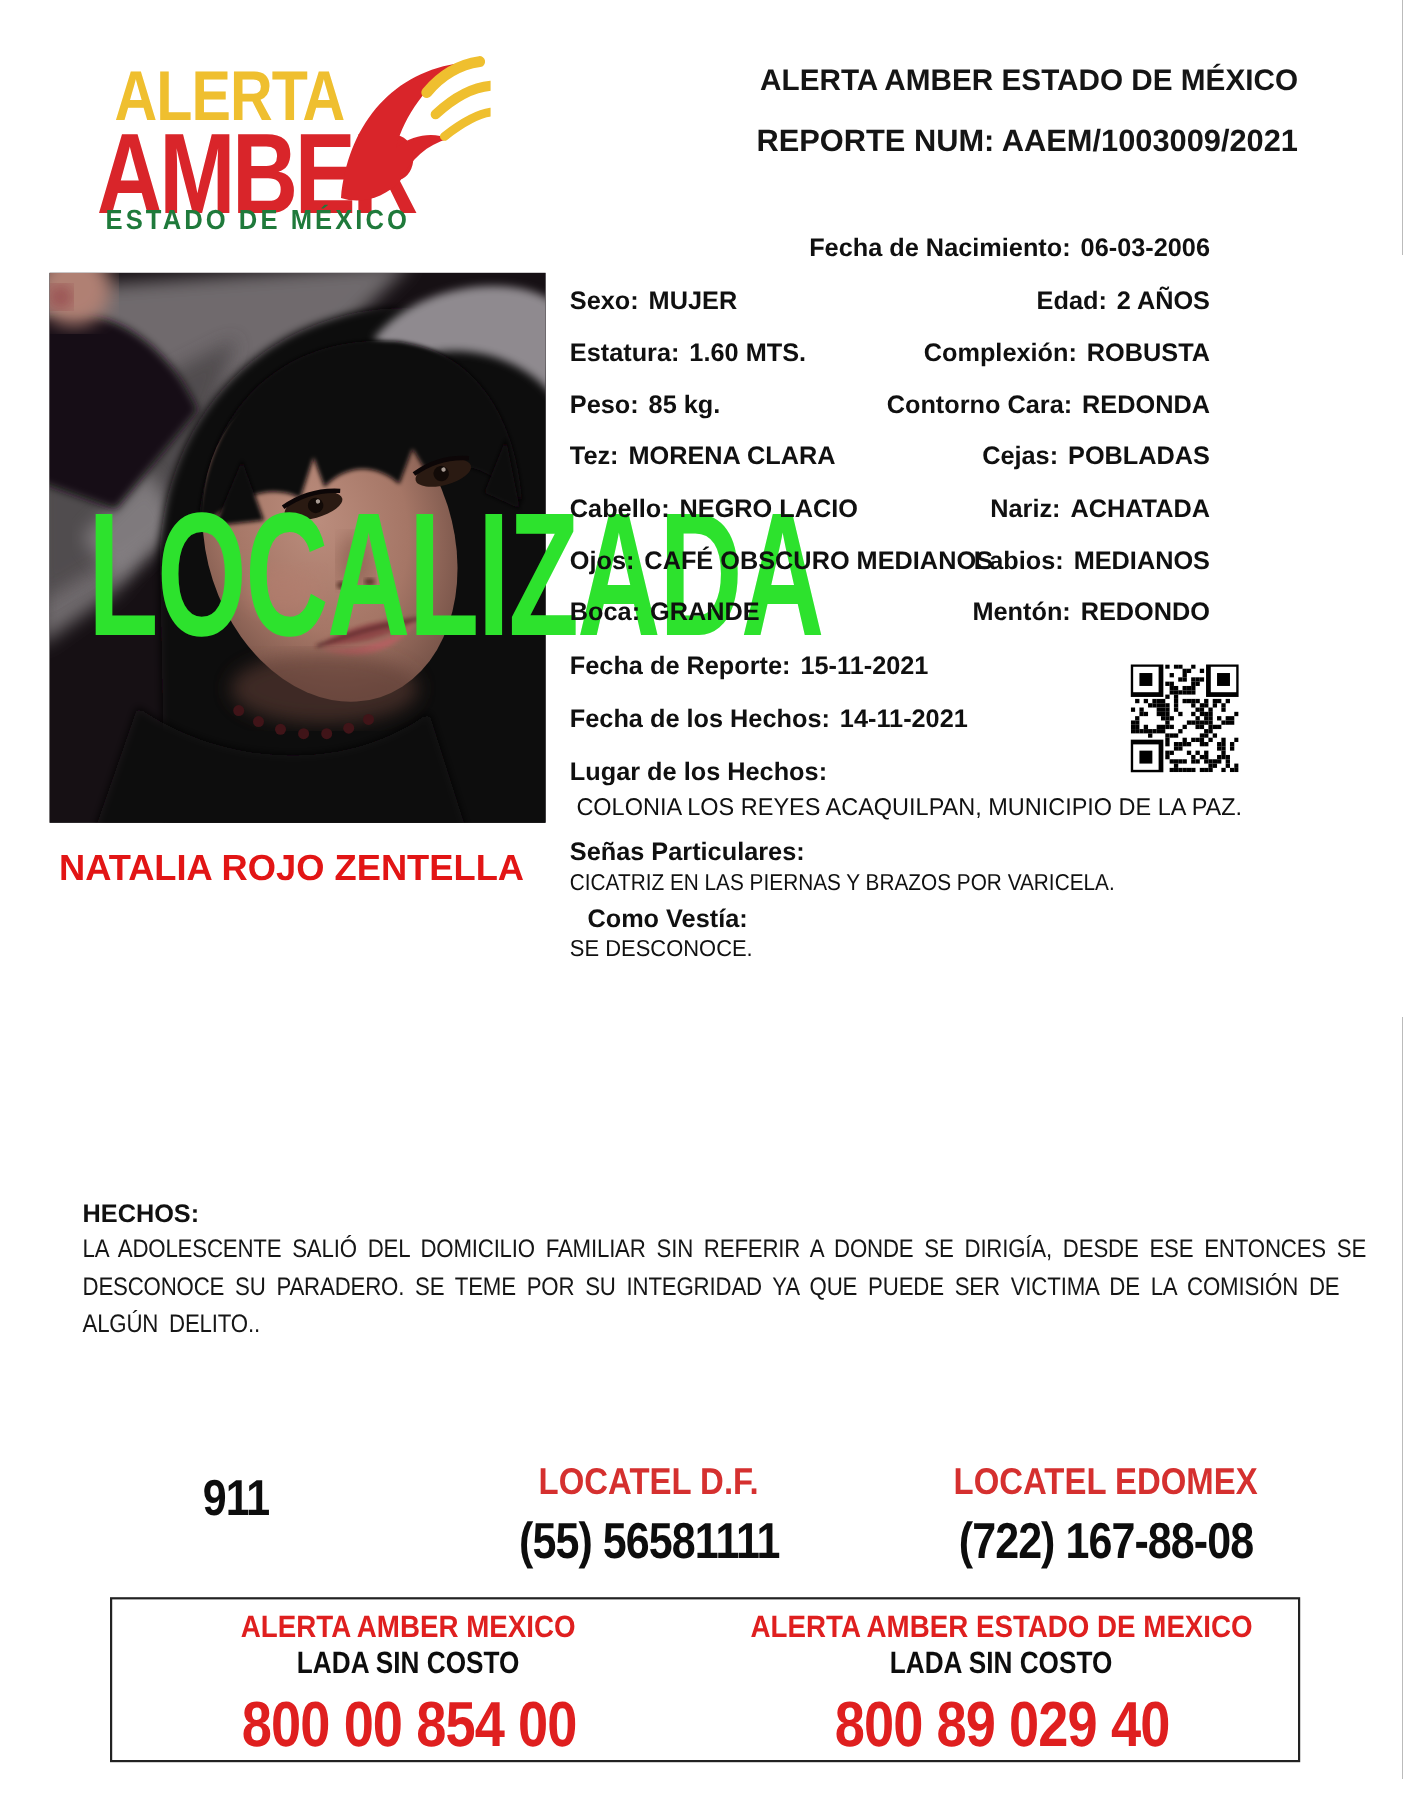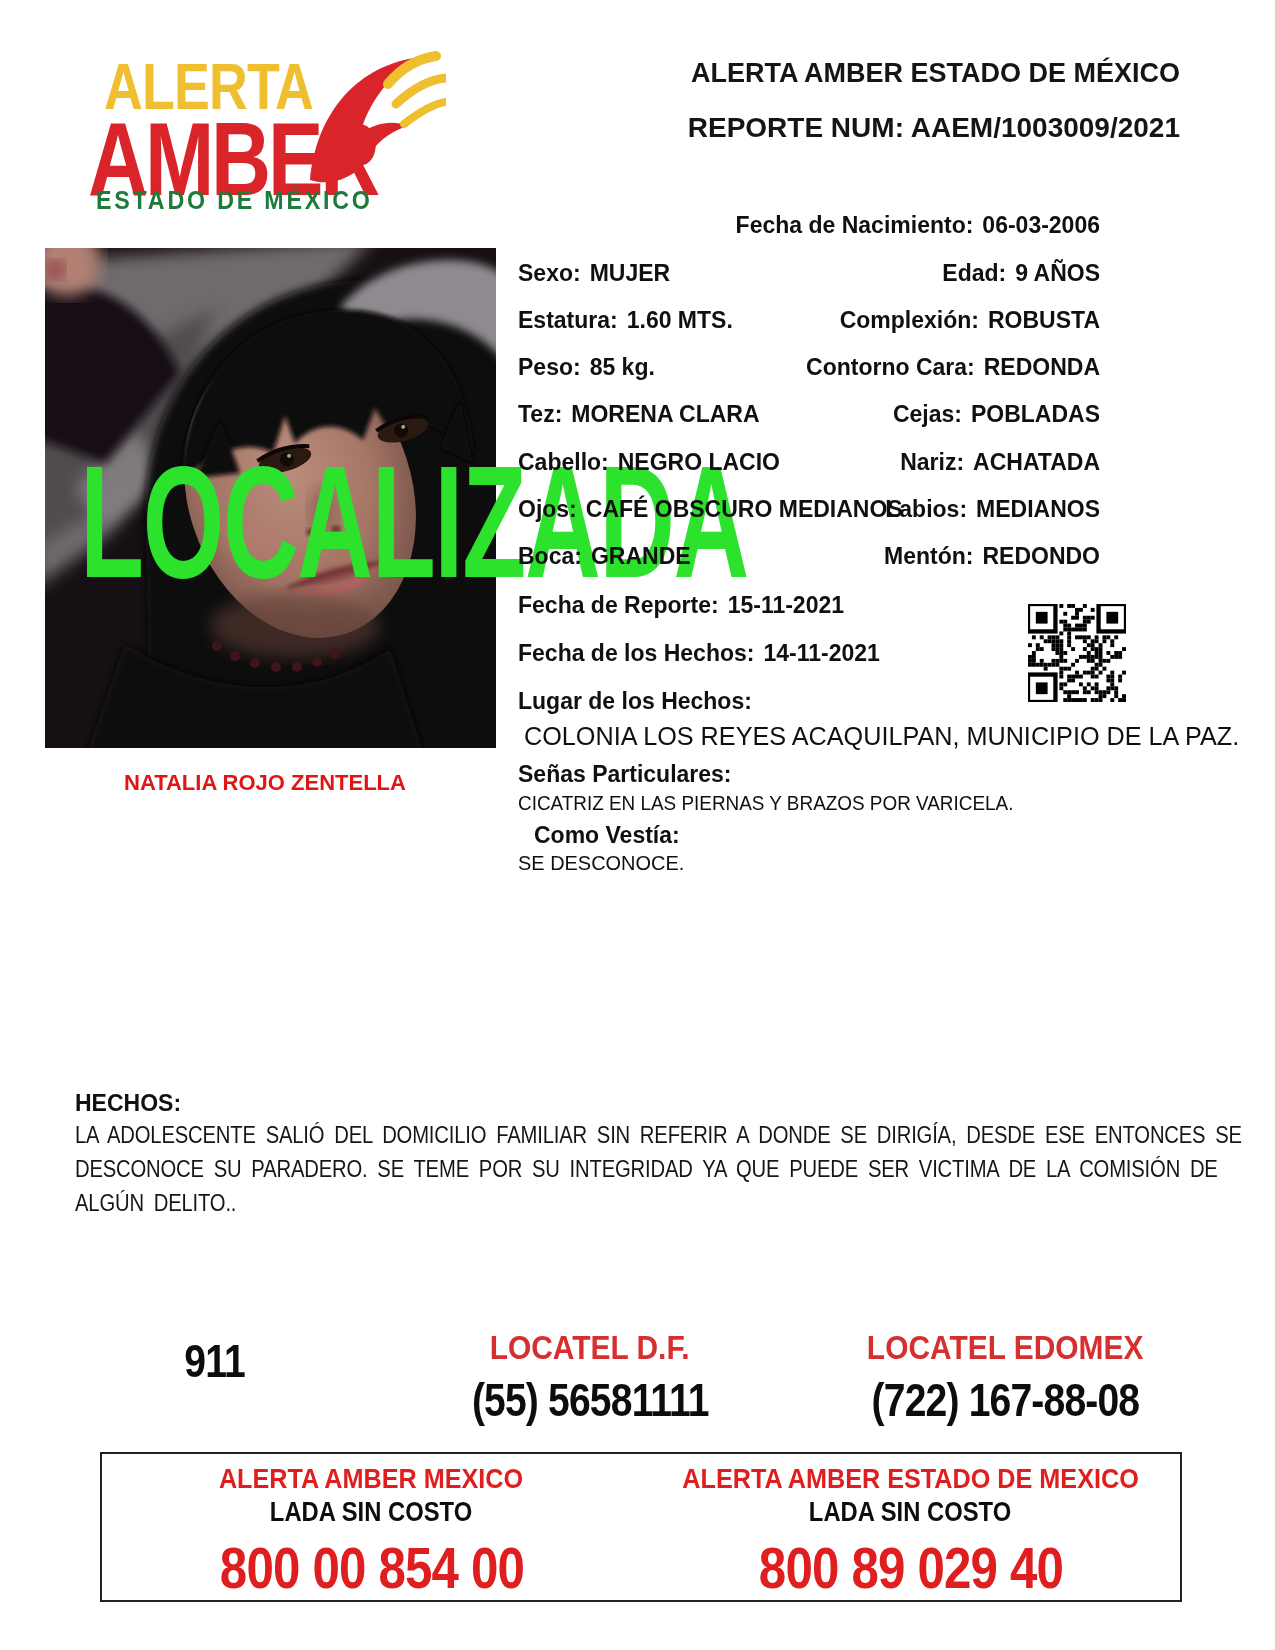--- a/index.html
+++ b/index.html
@@ -34,23 +34,23 @@
     color:#2DE22D;letter-spacing:-2px;
     transform:scaleX(.655);transform-origin:left top;white-space:nowrap;
   }
 
   
   .drow{position:absolute;left:518px;width:582px;height:30px;font-size:23px;font-weight:bold;z-index:3;color:#101010;}
   .drow .l{position:absolute;left:0;white-space:nowrap;}
   .drow .r{position:absolute;right:0;white-space:nowrap;}
   .drow .val{margin-left:9px;}
   .sect-label{font-size:23px;font-weight:bold;z-index:3;color:#101010;}
-  .sect-value{font-size:26px;z-index:3;color:#101010;}
-
-  .name{left:50px;top:770px;width:430px;text-align:center;font-size:22px;font-weight:bold;color:#E21515;z-index:3;}
+  .sect-value{font-size:22px;z-index:3;color:#101010;}
+
+  .name{left:50px;top:770px;width:430px;text-align:center;font-size:33px;font-weight:bold;color:#E21515;z-index:3;}
 
   .qr{left:1028px;top:604px;width:98px;height:98px;z-index:3;}
 
   
   .hechos-label{left:75px;top:1090px;font-size:23px;font-weight:bold;}
   .hechos-line{position:absolute;left:75px;font-size:23px;color:#161616;}
   .hechos-line .cond{transform:scaleX(.88);word-spacing:5px;letter-spacing:-0.2px;}
 
   
   .contact-col{position:absolute;top:1328px;text-align:center;z-index:3;}
@@ -174,21 +174,21 @@
   </div>
 
   <div class="abs localizada">LOCALIZADA</div>
 
   <div class="drow" style="top:212px;">
     <span class="r"><span>Fecha de Nacimiento:</span><span class="val">06-03-2006</span></span>
   </div>
 
   <div class="drow" style="top:260px;">
     <span class="l"><span>Sexo:</span><span class="val">MUJER</span></span>
-    <span class="r"><span>Edad:</span><span class="val">9 AÑOS</span></span>
+    <span class="r"><span>Edad:</span><span class="val">2 AÑOS</span></span>
   </div>
   <div class="drow" style="top:307px;">
     <span class="l"><span>Estatura:</span><span class="val">1.60 MTS.</span></span>
     <span class="r"><span>Complexión:</span><span class="val">ROBUSTA</span></span>
   </div>
   <div class="drow" style="top:354px;">
     <span class="l"><span>Peso:</span><span class="val">85 kg.</span></span>
     <span class="r"><span>Contorno Cara:</span><span class="val">REDONDA</span></span>
   </div>
   <div class="drow" style="top:449px;">

